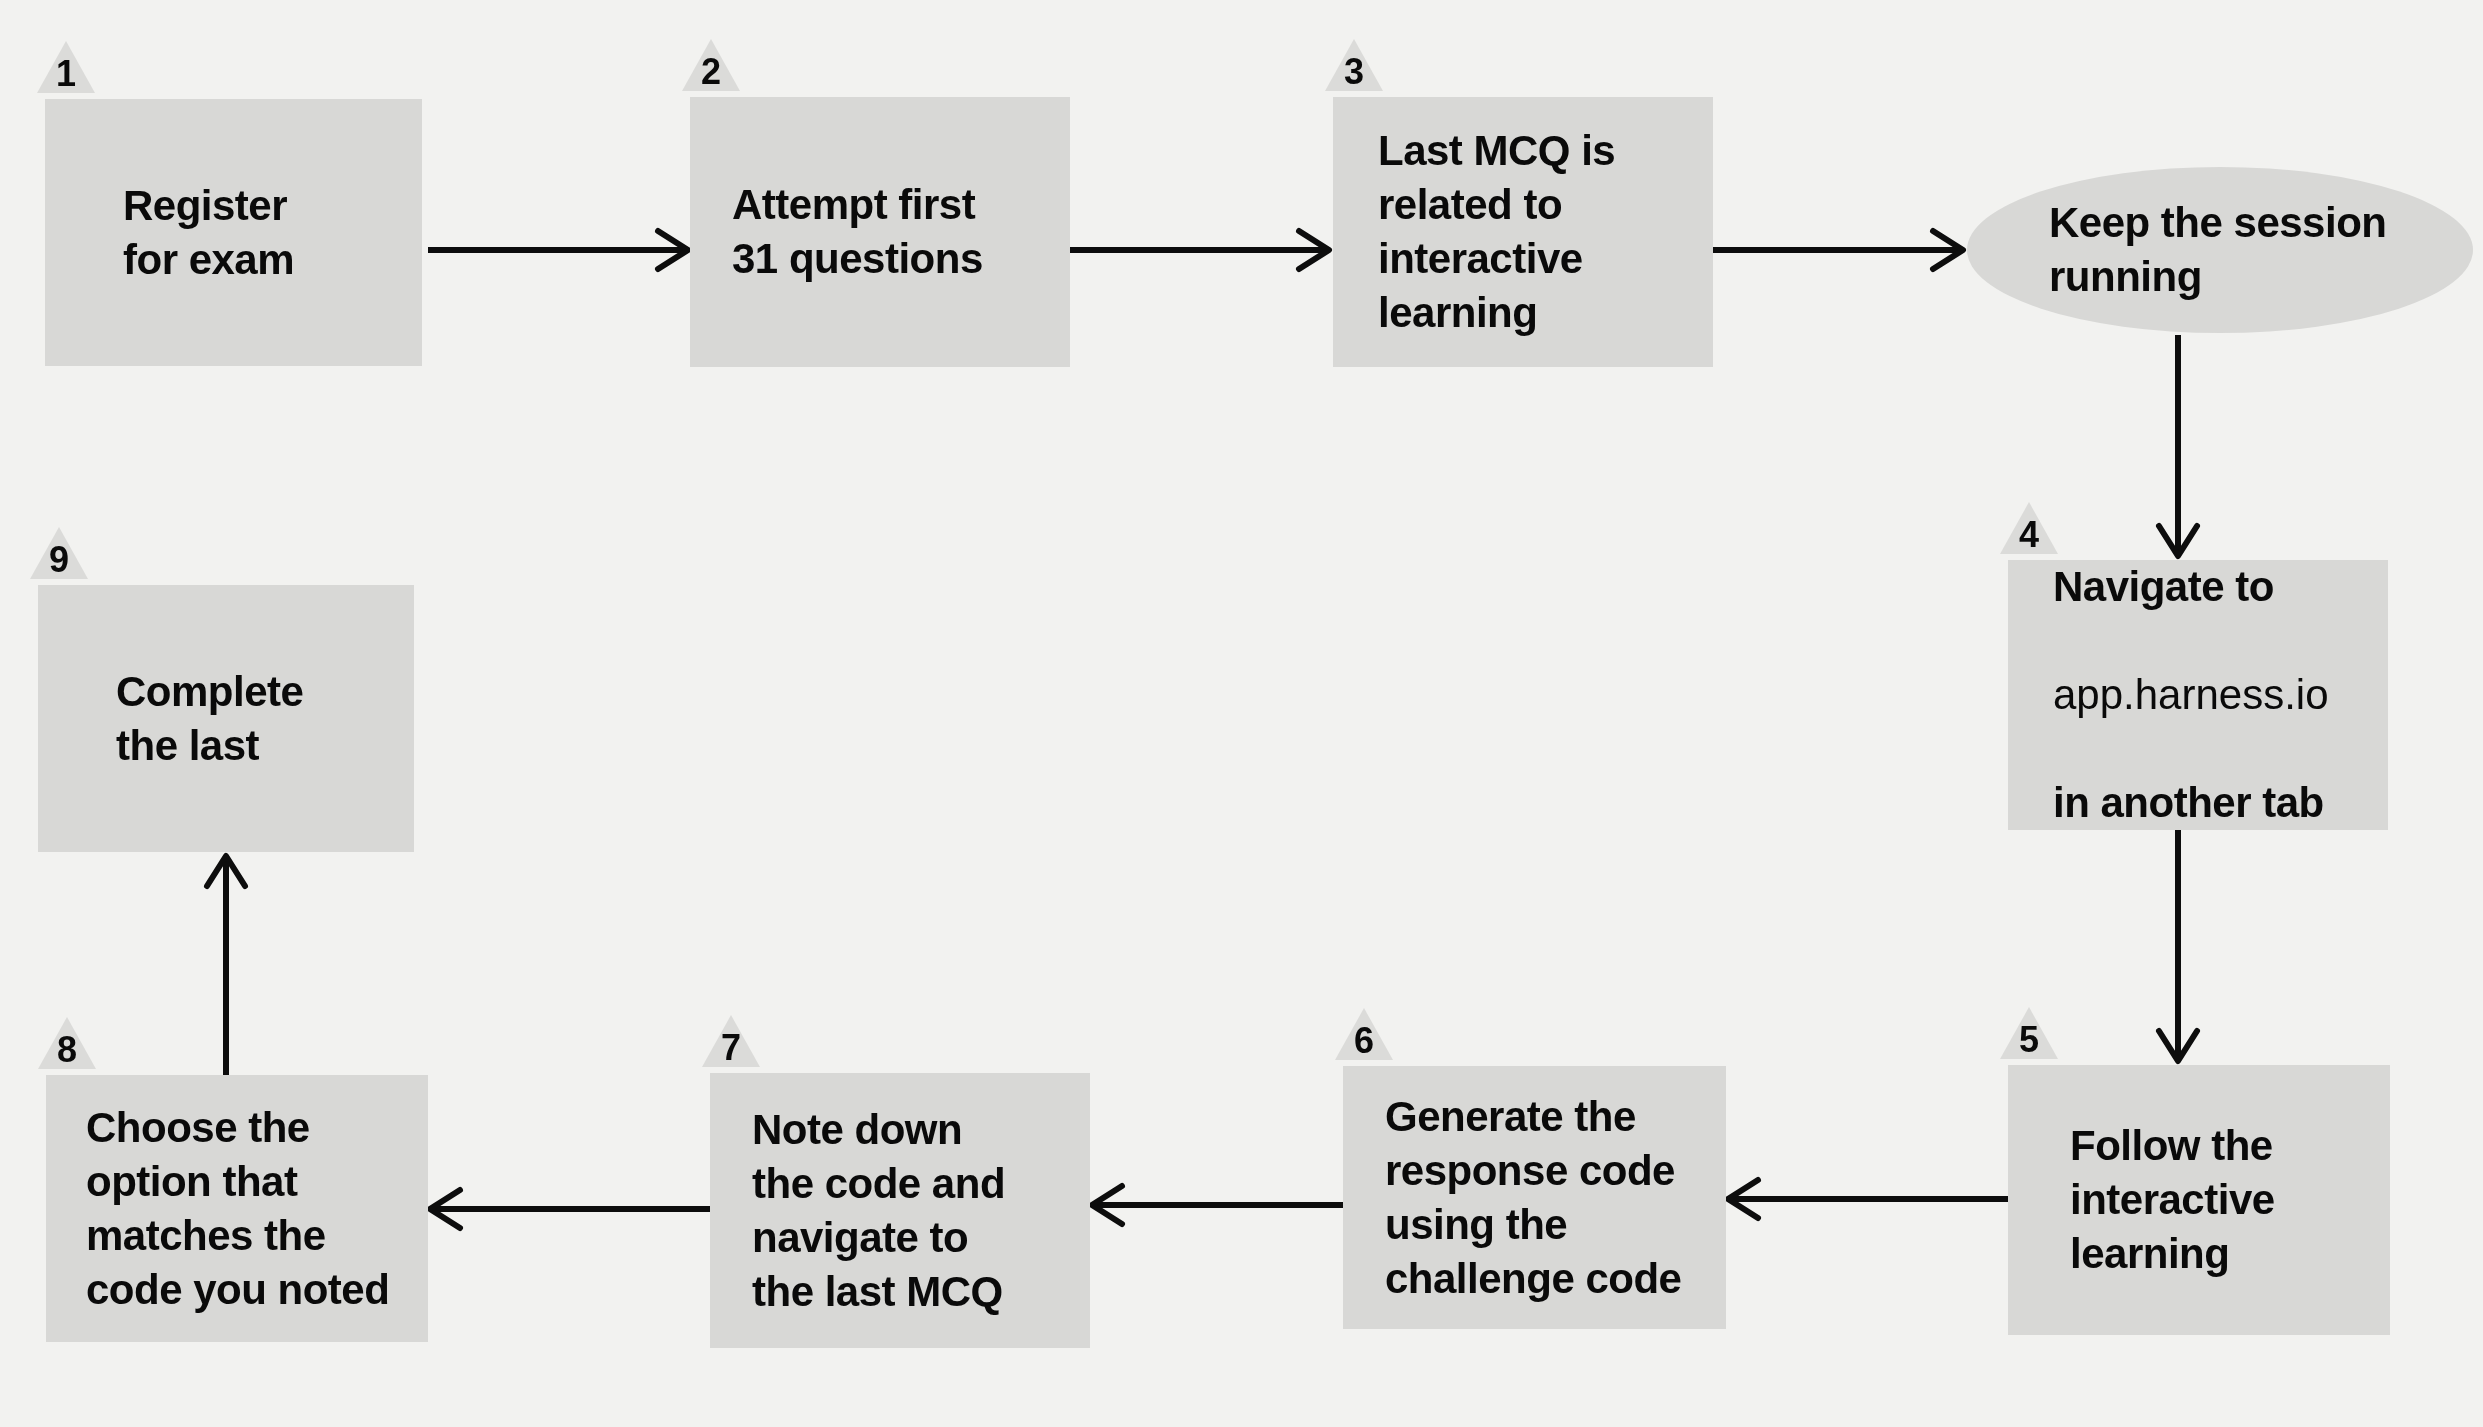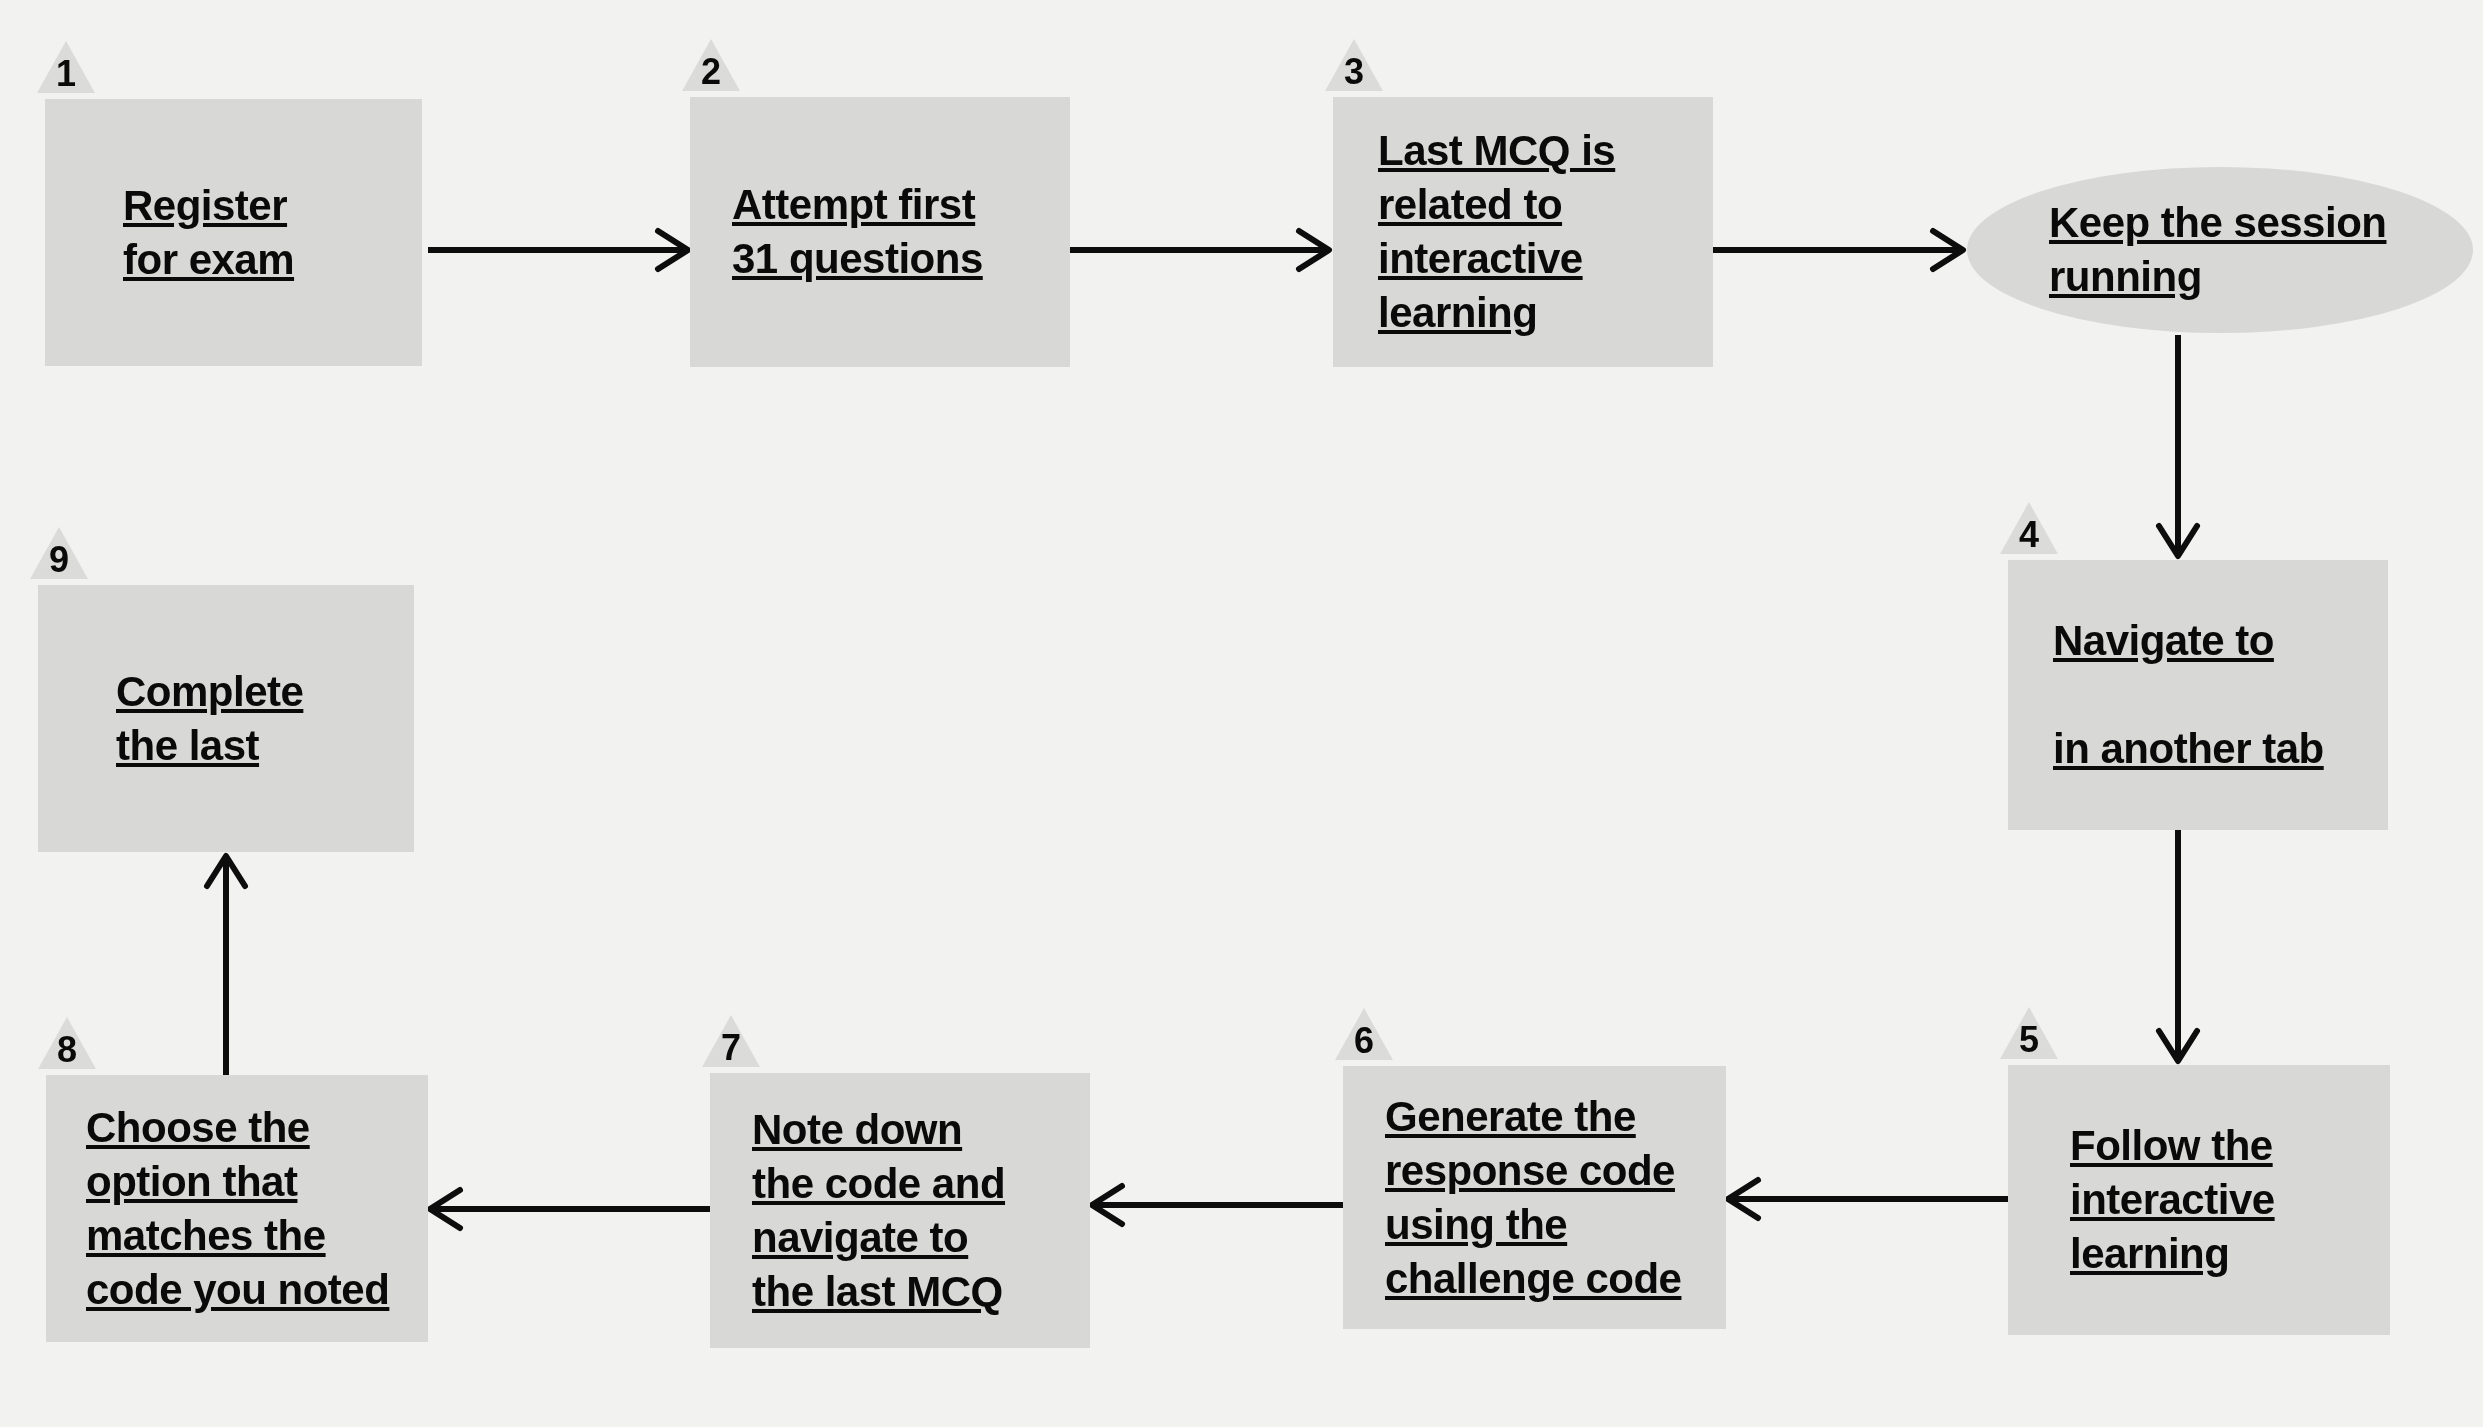--- a/index.html
+++ b/index.html
@@ -23,21 +23,20 @@
     box-sizing:border-box;
   }
   .node.ellipse{border-radius:50%;align-items:center;}
   .label{
     color:var(--text,#0a0a0a);
     font-weight:700;
     font-size:42px;
     line-height:54px;
     letter-spacing:-0.5px;
     white-space:pre-line;
-    text-decoration:underline;
   }
   .label .line{display:block;}
   .label .line.regular{font-weight:400;letter-spacing:0;}
   .marker{
     position:absolute;
     top:-58px;left:-8px;
     width:58px;height:52px;
     background:var(--badge-fill,#dbdbd9);
     clip-path:polygon(50% 0,100% 100%,0 100%);
     display:flex;align-items:flex-end;justify-content:center;
@@ -122,20 +121,21 @@
     <div class="label">Keep the session
 running</div>
   </div>
 
   <div class="node" style="left:2008px;top:560px;width:380px;height:270px;padding-left:45px;">
     <div class="marker">
       <span class="marker-num">4</span>
     </div>
     <div class="label">
       <span class="line">Navigate to</span>
+      <span class="line regular">app.harness.io</span>
       <span class="line">in another tab</span>
     </div>
   </div>
 
   <div class="node" style="left:2008px;top:1065px;width:382px;height:270px;padding-left:62px;">
     <div class="marker">
       <span class="marker-num">5</span>
     </div>
     <div class="label">Follow the
 interactive

